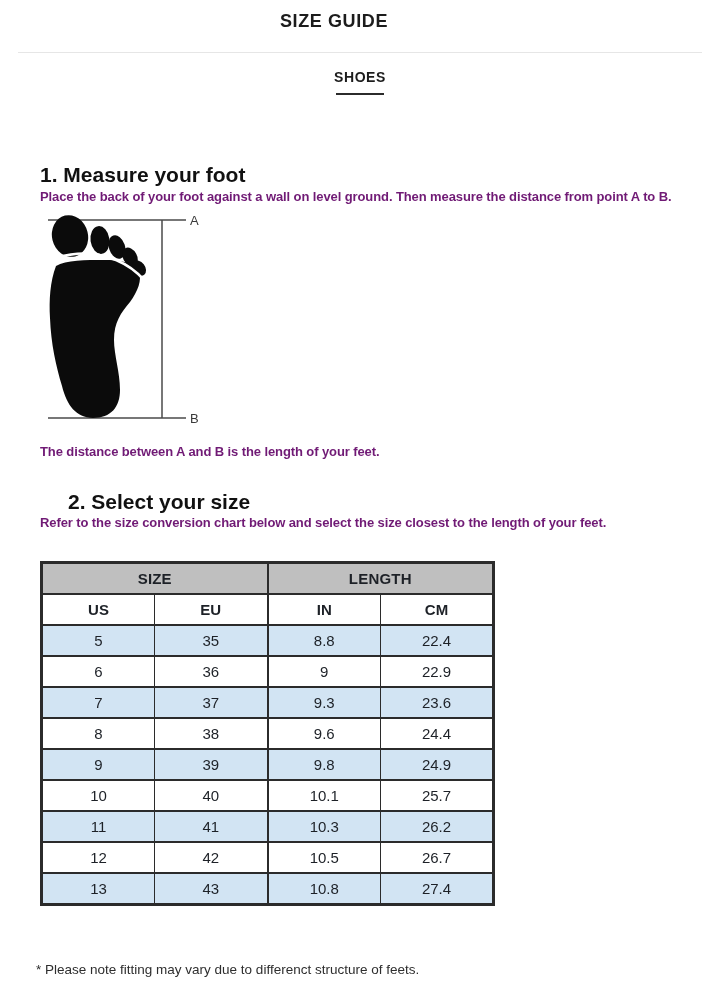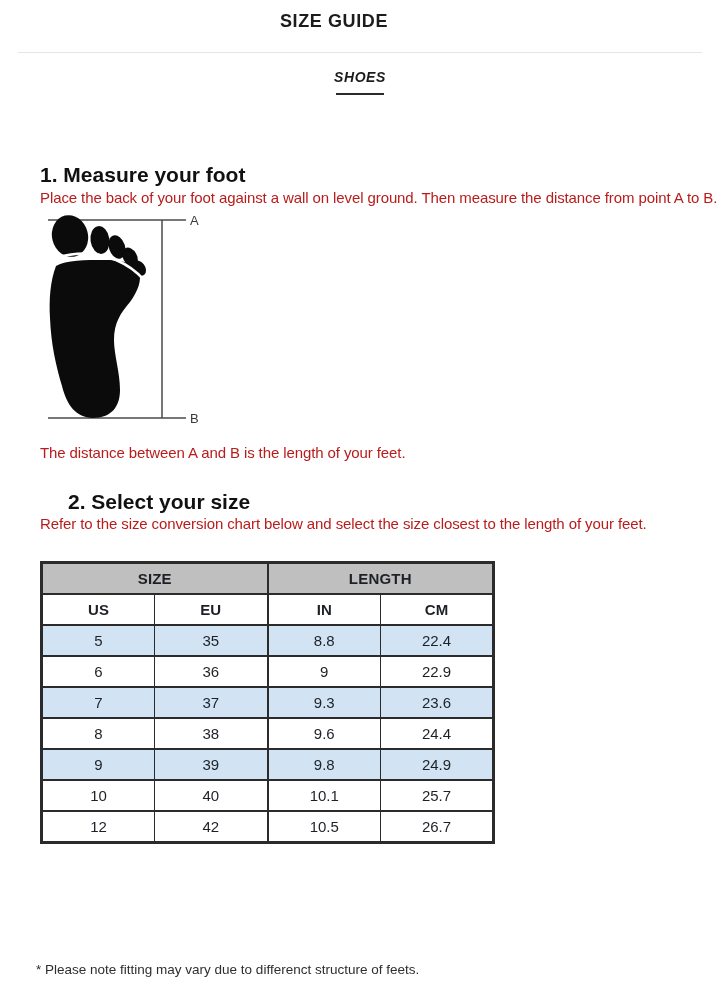--- a/index.html
+++ b/index.html
@@ -22,35 +22,34 @@
   }
   .top-divider {
     top: 52px; left: 18px; width: 684px; height: 1px;
     background: #e6e6e6;
   }
   .page-subtitle {
     top: 69px; left: 0; width: 720px;
     text-align: center;
     font-size: 14px; font-weight: 700; letter-spacing: 0.6px;
     color: #1c1c1c;
-    font-style: italic;
   }
   .subtitle-underline {
     top: 93px; left: 50%; transform: translateX(-50%);
     width: 48px; height: 2px; background: #2b2b2b;
   }
 
   
   .section-heading {
     left: 40px;
     font-size: 21px; font-weight: 700; color: #111;
   }
   .section-text {
     left: 40px;
-    font-size: 15px; font-weight: 400; color: #b91c1c;
+    font-size: 13px; font-weight: 700; color: #701a75;
     white-space: nowrap; letter-spacing: -0.1px;
   }
   .h-measure { top: 163px; }
   .p-measure { top: 189px; }
   .p-distance { top: 444px; }
   .h-select { top: 490px; margin-left: 28px; }
   .p-select { top: 515px; }
 
   
   .diagram { top: 210px; left: 40px; width: 175px; height: 220px; }
@@ -191,23 +190,35 @@
           <td>39</td>
           <td class="col-divider">9.8</td>
           <td>24.9</td>
         </tr>
         <tr class="row-white">
           <td>10</td>
           <td>40</td>
           <td class="col-divider">10.1</td>
           <td>25.7</td>
         </tr>
+        <tr class="row-blue">
+          <td>11</td>
+          <td>41</td>
+          <td class="col-divider">10.3</td>
+          <td>26.2</td>
+        </tr>
         <tr class="row-white">
           <td>12</td>
           <td>42</td>
           <td class="col-divider">10.5</td>
           <td>26.7</td>
         </tr>
+        <tr class="row-blue">
+          <td>13</td>
+          <td>43</td>
+          <td class="col-divider">10.8</td>
+          <td>27.4</td>
+        </tr>
       </tbody>
   </table>
 </div>
 
 <div class="abs footer-note">* Please note fitting may vary due to differenct structure of feets.</div>
 
 </body></html>

